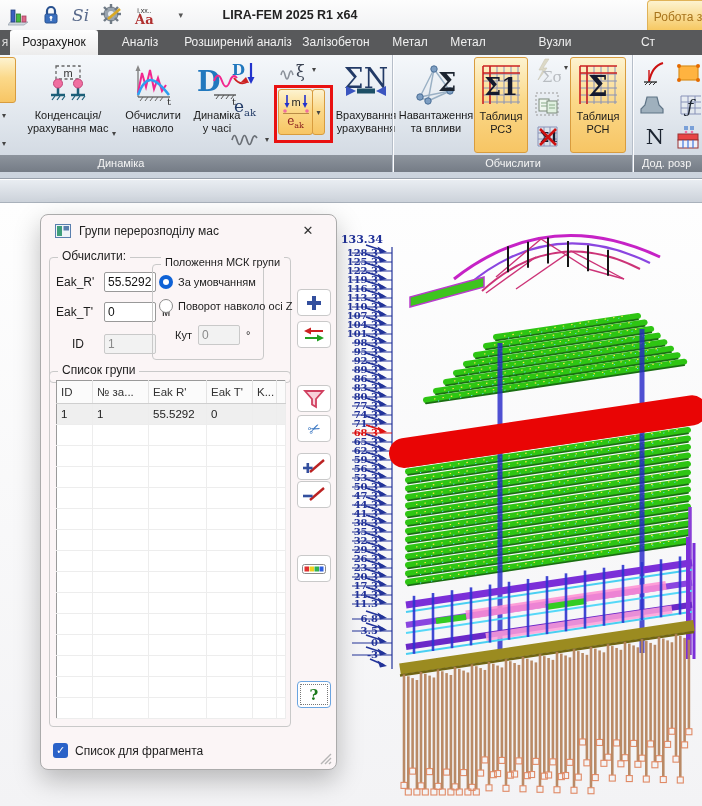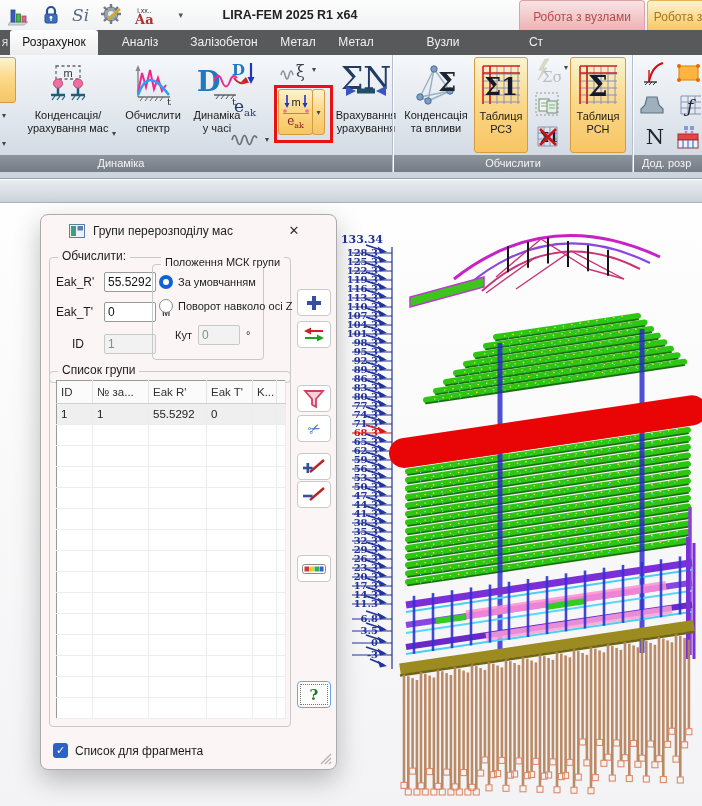--- a/index.html
+++ b/index.html
@@ -34,21 +34,21 @@
   .gsep{position:absolute;top:0;height:117px;width:1px;background:#b6bec9;border-right:1px solid #fdfdfe}
   .serifix{font-family:"DejaVu Serif",serif}
   .disabled-ic{opacity:.55;filter:grayscale(.6)}
   
   .substrip{height:24px;background:linear-gradient(#e9edf2,#ccd2da);border-top:1px solid #fff;border-bottom:1px solid #a9b1bb;box-sizing:border-box}
   
   .workspace{position:relative;height:604px;background:linear-gradient(180deg,#fefefe,#f3f3f5)}
   #vp{position:absolute;left:336px;top:4px;background:transparent}
   
   .dlg{position:absolute;left:40px;top:11px;width:295px;height:554px;background:#fbf5f6;border:1px solid #ababab;border-radius:8px;box-shadow:0 10px 26px rgba(0,0,0,.25);font-size:12px;color:#1c1c1c}
-  .dlg-title{position:absolute;left:0;top:0;right:0;height:32px;display:flex;align-items:center;padding:0 28px;gap:8px;box-sizing:border-box}
+  .dlg-title{position:absolute;left:0;top:0;right:0;height:32px;display:flex;align-items:center;padding:0 14px;gap:8px;box-sizing:border-box}
   .dlg-title .tt{flex:1;font-size:12px;color:#222}
   .dlg-close{width:28px;height:22px;line-height:22px;text-align:center;font-size:13px;color:#333;border-radius:4px}
   .gbox{position:absolute;border:1px solid #c9c9c9;border-radius:4px;box-sizing:border-box}
   .glabel{position:absolute;top:-9px;left:8px;background:#fbf5f6;padding:0 4px;font-size:12px;color:#1c1c1c;white-space:nowrap}
   .frow{position:absolute;display:flex;align-items:center;gap:6px}
   .flab{width:42px;text-align:left}
   .inp{height:20px;border:1px solid #999;border-radius:2px;padding:0 3px;font-size:12px;font-family:inherit;background:#fff;color:#111;box-sizing:border-box}
   .inp.dis{background:#f2f2f2;color:#8a8a8a;border-color:#c9c9c9}
   .radio{width:14px;height:14px;border-radius:50%;box-sizing:border-box;flex:0 0 14px;position:relative}
   .radio.on{background:#0f62d6}
@@ -104,28 +104,28 @@
         <line x1="8" y1="16" x2="20" y2="6" stroke="#d8a825" stroke-width="2.6"></line>
       </svg>
     </span>
     <span class="qi fontunits">
       <span class="ixx">i,xx..</span>
       <span class="aa">Aa</span>
     </span>
     <span class="qat-caret">▾</span>
   </div>
   <div class="win-title">LIRA-FEM 2025 R1 x64</div>
-  <div class="ctx pink">Робота з вузлами</div>
   <div class="ctx yellow">Робота з</div>
 </header>
 
 <nav class="tabstrip">
   <span class="tab t0">я</span>
   <span class="tab t1 active">Розрахунок</span>
   <span class="tab t2">Аналіз</span>
+  <span class="tab t3">Розширений аналіз</span>
   <span class="tab t4">Залізобетон</span>
   <span class="tab t5">Метал</span>
   <span class="tab t6">Метал</span>
   <span class="tab t7">Вузли</span>
   <span class="tab t8">Ст</span>
 </nav>
 
 <section class="ribbon">
   <div class="bb hl" style="left:-6px;width:22px;height:46px"></div>
   <span class="crt" style="left:2px;top:56px">▾</span>
@@ -156,21 +156,21 @@
         <line x1="5" y1="34" x2="5" y2="4" stroke="#888" stroke-width="1.5"></line>
         <polygon points="5,2 2.5,8 7.5,8" fill="#888"></polygon>
         <path d="M5,34 H37" stroke="#666" stroke-width="1.4"></path>
         <path d="M7,38 l3,-4 M12,38 l3,-4 M17,38 l3,-4 M22,38 l3,-4 M27,38 l3,-4" stroke="#666" stroke-width="1"></path>
         <polyline points="5,30 9,10 13,24 17,7 21,26 25,15 29,28 33,22" fill="none" stroke="#f2268e" stroke-width="2"></polyline>
         <path d="M5,32 C13,10 22,14 36,32" fill="none" stroke="#2e9ff2" stroke-width="2.5"></path>
         <text x="34" y="42" font-size="10" fill="#333" font-family="DejaVu Serif,serif">t</text>
       </svg>
     </span>
     <span>Обчислити</span>
-    <span>спектр</span>
+    <span>навколо</span>
   </div>
 
   <div class="bb" style="left:188px;width:58px">
     <span class="ic">
       <svg width="42" height="42" viewBox="0 0 42 42">
         <text x="1" y="28" font-size="27" font-weight="bold" fill="#2178be" font-family="DejaVu Serif,serif">D</text>
         <path d="M18,18 q4,-11 8,0 q4,11 8,0 q3,-8 7,-3" fill="none" stroke="#f2268e" stroke-width="2"></path>
         <path d="M18,32 H40" stroke="#555" stroke-width="1.4"></path>
         <path d="M20,36 l3,-4 M25,36 l3,-4 M30,36 l3,-4 M35,36 l3,-4" stroke="#555" stroke-width="1"></path>
         <text x="36" y="42" font-size="10" fill="#333" font-family="DejaVu Serif,serif">t</text>
@@ -219,21 +219,21 @@
     </svg>
     <span class="serifix" style="font-size:12px;color:#8a2020;border-top:1px solid #b98c45;width:26px;text-align:center"><span>e</span><sub style="font-size:8px">ak</sub></span>
   </div>
   <div class="sb hl" style="left:312px;top:34px;width:11px;height:44px">
       <span style="font-size:8px;color:#444">▾</span>
     </div>
   <div class="p" style="left:274px;top:30px;width:53px;height:52px;border:3px solid #e91111"></div>
 
   <div class="bb" style="left:330px;width:72px">
     <span class="ic">
-      <span class="serifix" style="font-size:32px;color:#223a66">ΣN</span>
+      <span class="serifix" style="font-size:28px;color:#223a66">ΣN</span>
       <svg width="44" height="12" viewBox="0 0 44 12">
         <polygon points="2,1 12,6 2,11" fill="#3b55c0"></polygon>
         <rect x="13" y="3.5" width="18" height="5" fill="#1d4f66"></rect>
         <polygon points="42,1 32,6 42,11" fill="#3b55c0"></polygon>
       </svg>
     </span>
     <span>Врахування</span>
     <span>урахування</span>
   </div>
 
@@ -251,21 +251,21 @@
           <line x1="8" y1="36" x2="16" y2="40"></line>
             <line x1="38" y1="30" x2="16" y2="40"></line>
         </g>
         <circle cx="8" cy="36" r="3.2" fill="#7d9ec2" stroke="#4a6e96"></circle>
         <circle cx="22" cy="8" r="3.2" fill="#7d9ec2" stroke="#4a6e96"></circle>
         <circle cx="38" cy="30" r="3.2" fill="#7d9ec2" stroke="#4a6e96"></circle>
         <circle cx="16" cy="40" r="3.2" fill="#7d9ec2" stroke="#4a6e96"></circle>
         <text x="26" y="30" font-size="26" font-weight="bold" fill="#1c2430" font-family="DejaVu Serif,serif">Σ</text>
       </svg>
     </span>
-    <span>Конденсація</span>
+    <span>Навантаження</span>
     <span>та впливи</span>
   </div>
 
   <div class="bb hl" style="left:474px;width:54px;height:96px">
     <span class="ic">
       <svg width="46" height="46" viewBox="0 0 46 46">
         <path d="M12,4V42 M19,4V42 M26,4V42 M33,4V42 M40,4V42 M5,12H42 M5,19H42 M5,26H42 M5,33H42 M5,40H42" stroke="#8892b8" stroke-width="1"></path>
         <path d="M5,4 H42 M5,4 V42 M5,11 H42 M12,4 V42" stroke="#cc2222" stroke-width="1.6" fill="none"></path>
         <text x="23" y="33" text-anchor="middle" font-size="24" font-weight="bold" fill="#141a2e" font-family="DejaVu Serif,serif">Σ1</text>
       </svg>

